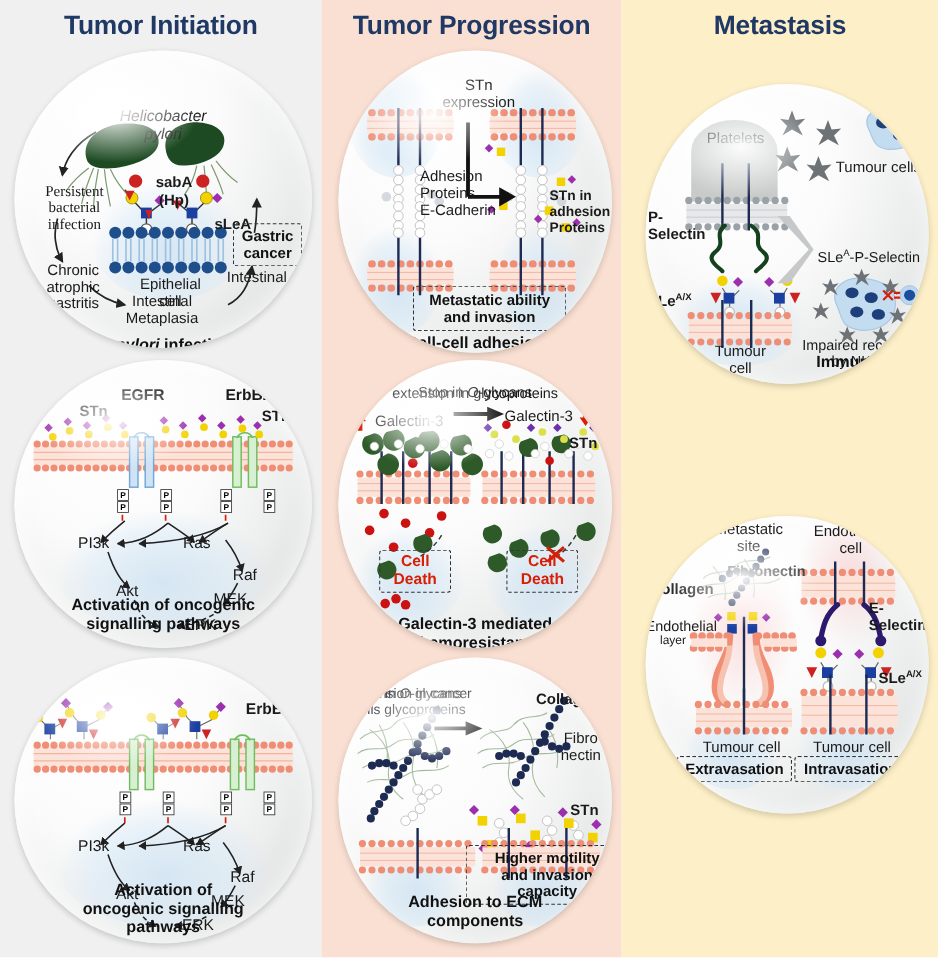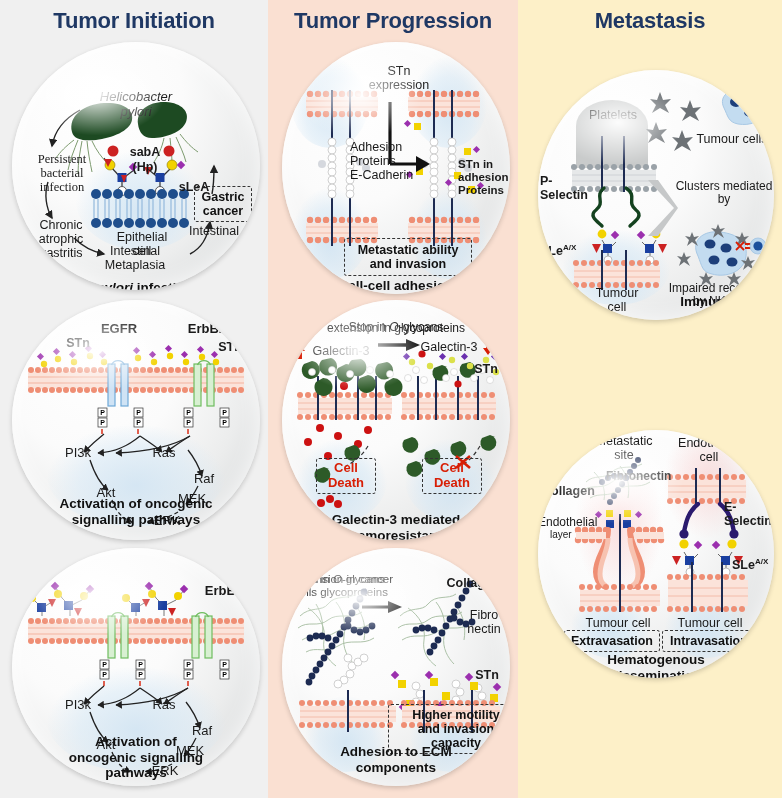--- a/index.html
+++ b/index.html
@@ -1396,21 +1396,23 @@
 
     <div class="lbl" style="left:38px;top:38px;width:74px;font-size:12.5px;">Platelets</div>
     <div class="lbl" style="left:148px;top:62px;width:92px;font-size:12.5px;">Tumour cells</div>
     <div class="lbl b" style="left:2px;top:104px;width:50px;font-size:12.5px;text-align:left;">P-
 Selectin</div>
 
     <div class="lbl b" style="left:2px;top:160px;width:56px;font-size:12.5px;text-align:left;">
       <span>SLe</span><sup style="font-size:8px;">A/X</sup>
     </div>
 
-    <div class="lbl" style="left:134px;top:110px;width:104px;font-size:12px;">Clusters mediated by</div>
+    <div class="lbl" style="left:134px;top:124px;width:104px;font-size:12px;">
+      <span>SLe</span><sup style="font-size:8px;">A</sup><span>-P-Selectin</span>
+    </div>
 
     <div class="lbl" style="left:42px;top:216px;width:74px;font-size:12.5px;">Tumour
 cell</div>
     <div class="lbl" style="left:130px;top:212px;width:110px;font-size:12px;">Impaired recognition
 by NK cells</div>
 
     <div class="caption" style="left:0;top:224px;width:236px;font-size:13.5px;text-align:right;">Immune scape</div>
   </div>
 
   <div class="bubble" style="left:538px;top:430px;width:236px;height:248px;">
@@ -1639,17 +1641,15 @@
     <div class="lbl b" style="left:194px;top:114px;width:50px;font-size:12.5px;text-align:left;">
       <span>SLe</span><sup style="font-size:8px;">A/X</sup>
     </div>
 
     <div class="lbl" style="left:32px;top:186px;width:96px;font-size:12.5px;">Tumour cell</div>
     <div class="lbl" style="left:124px;top:186px;width:96px;font-size:12.5px;">Tumour cell</div>
 
     <div class="dashbox" style="left:26px;top:200px;width:94px;height:20px;font-size:12.5px;">Extravasation</div>
     <div class="dashbox" style="left:124px;top:200px;width:92px;height:20px;font-size:12.5px;">Intravasation</div>
 
-    <div class="caption" style="left:0;top:222px;width:236px;font-size:13.5px;">Hematogenous
-dissemination</div>
   </div>
 
 </div>
 
 </body></html>

